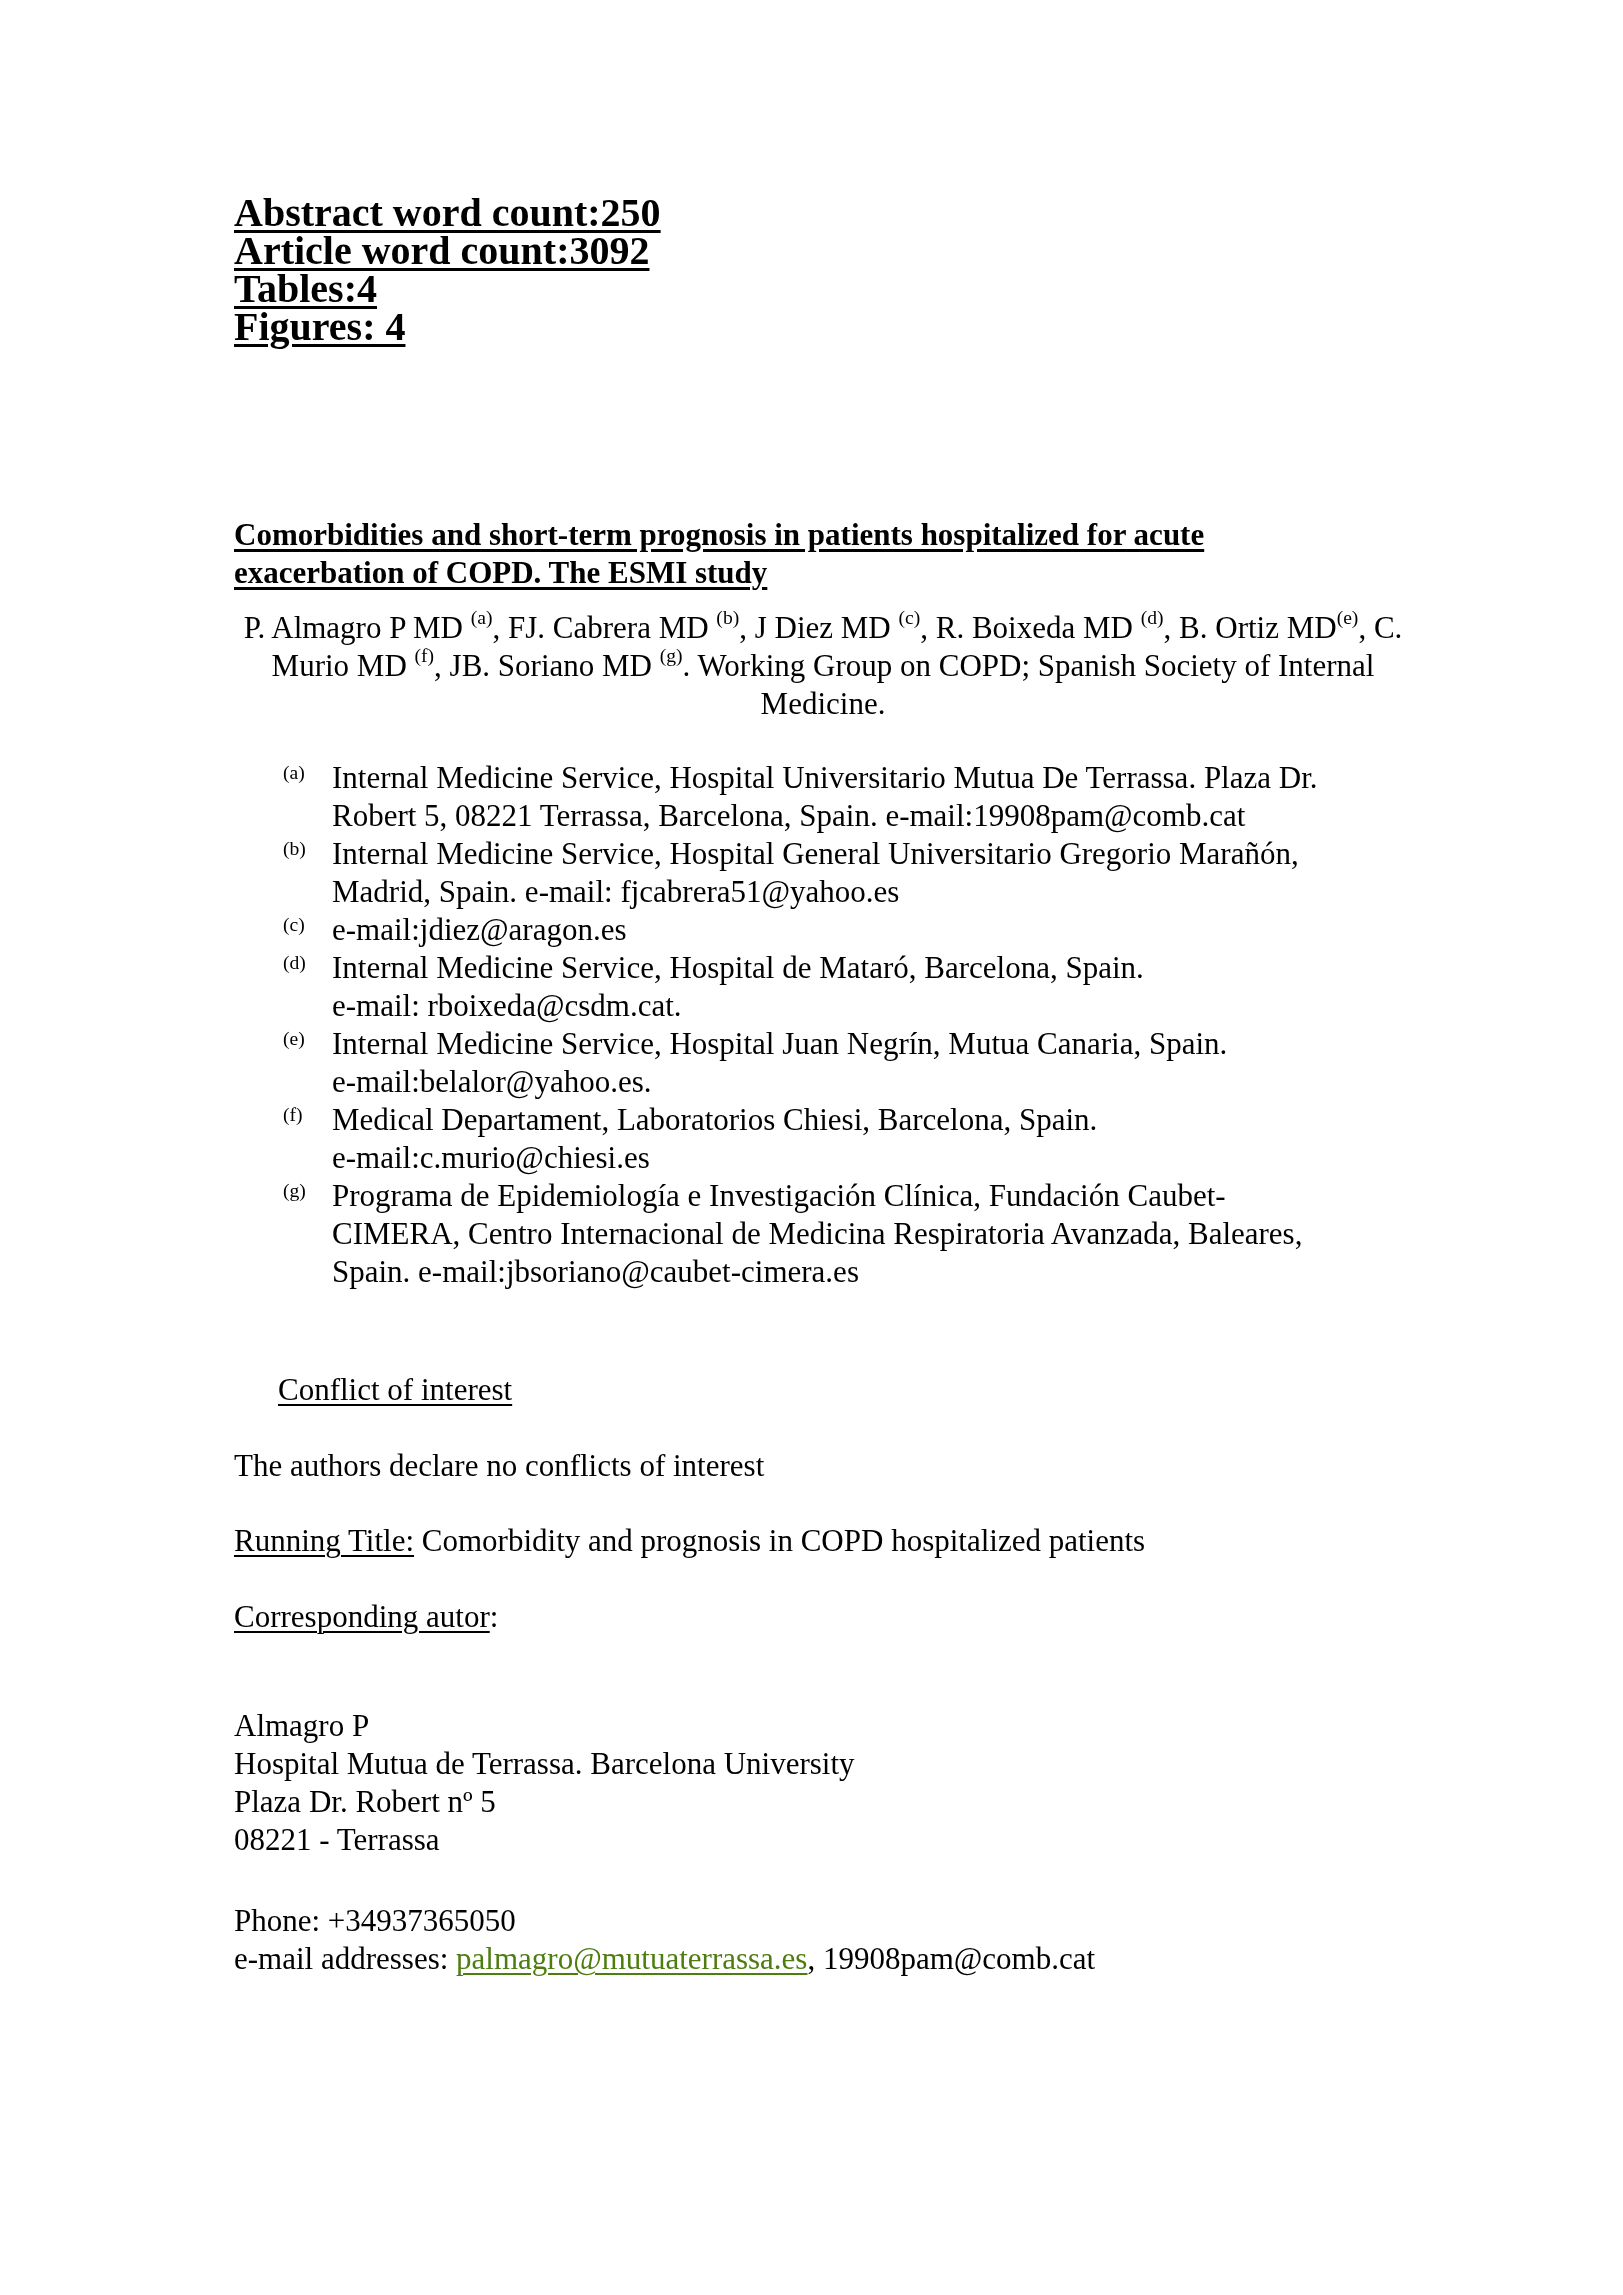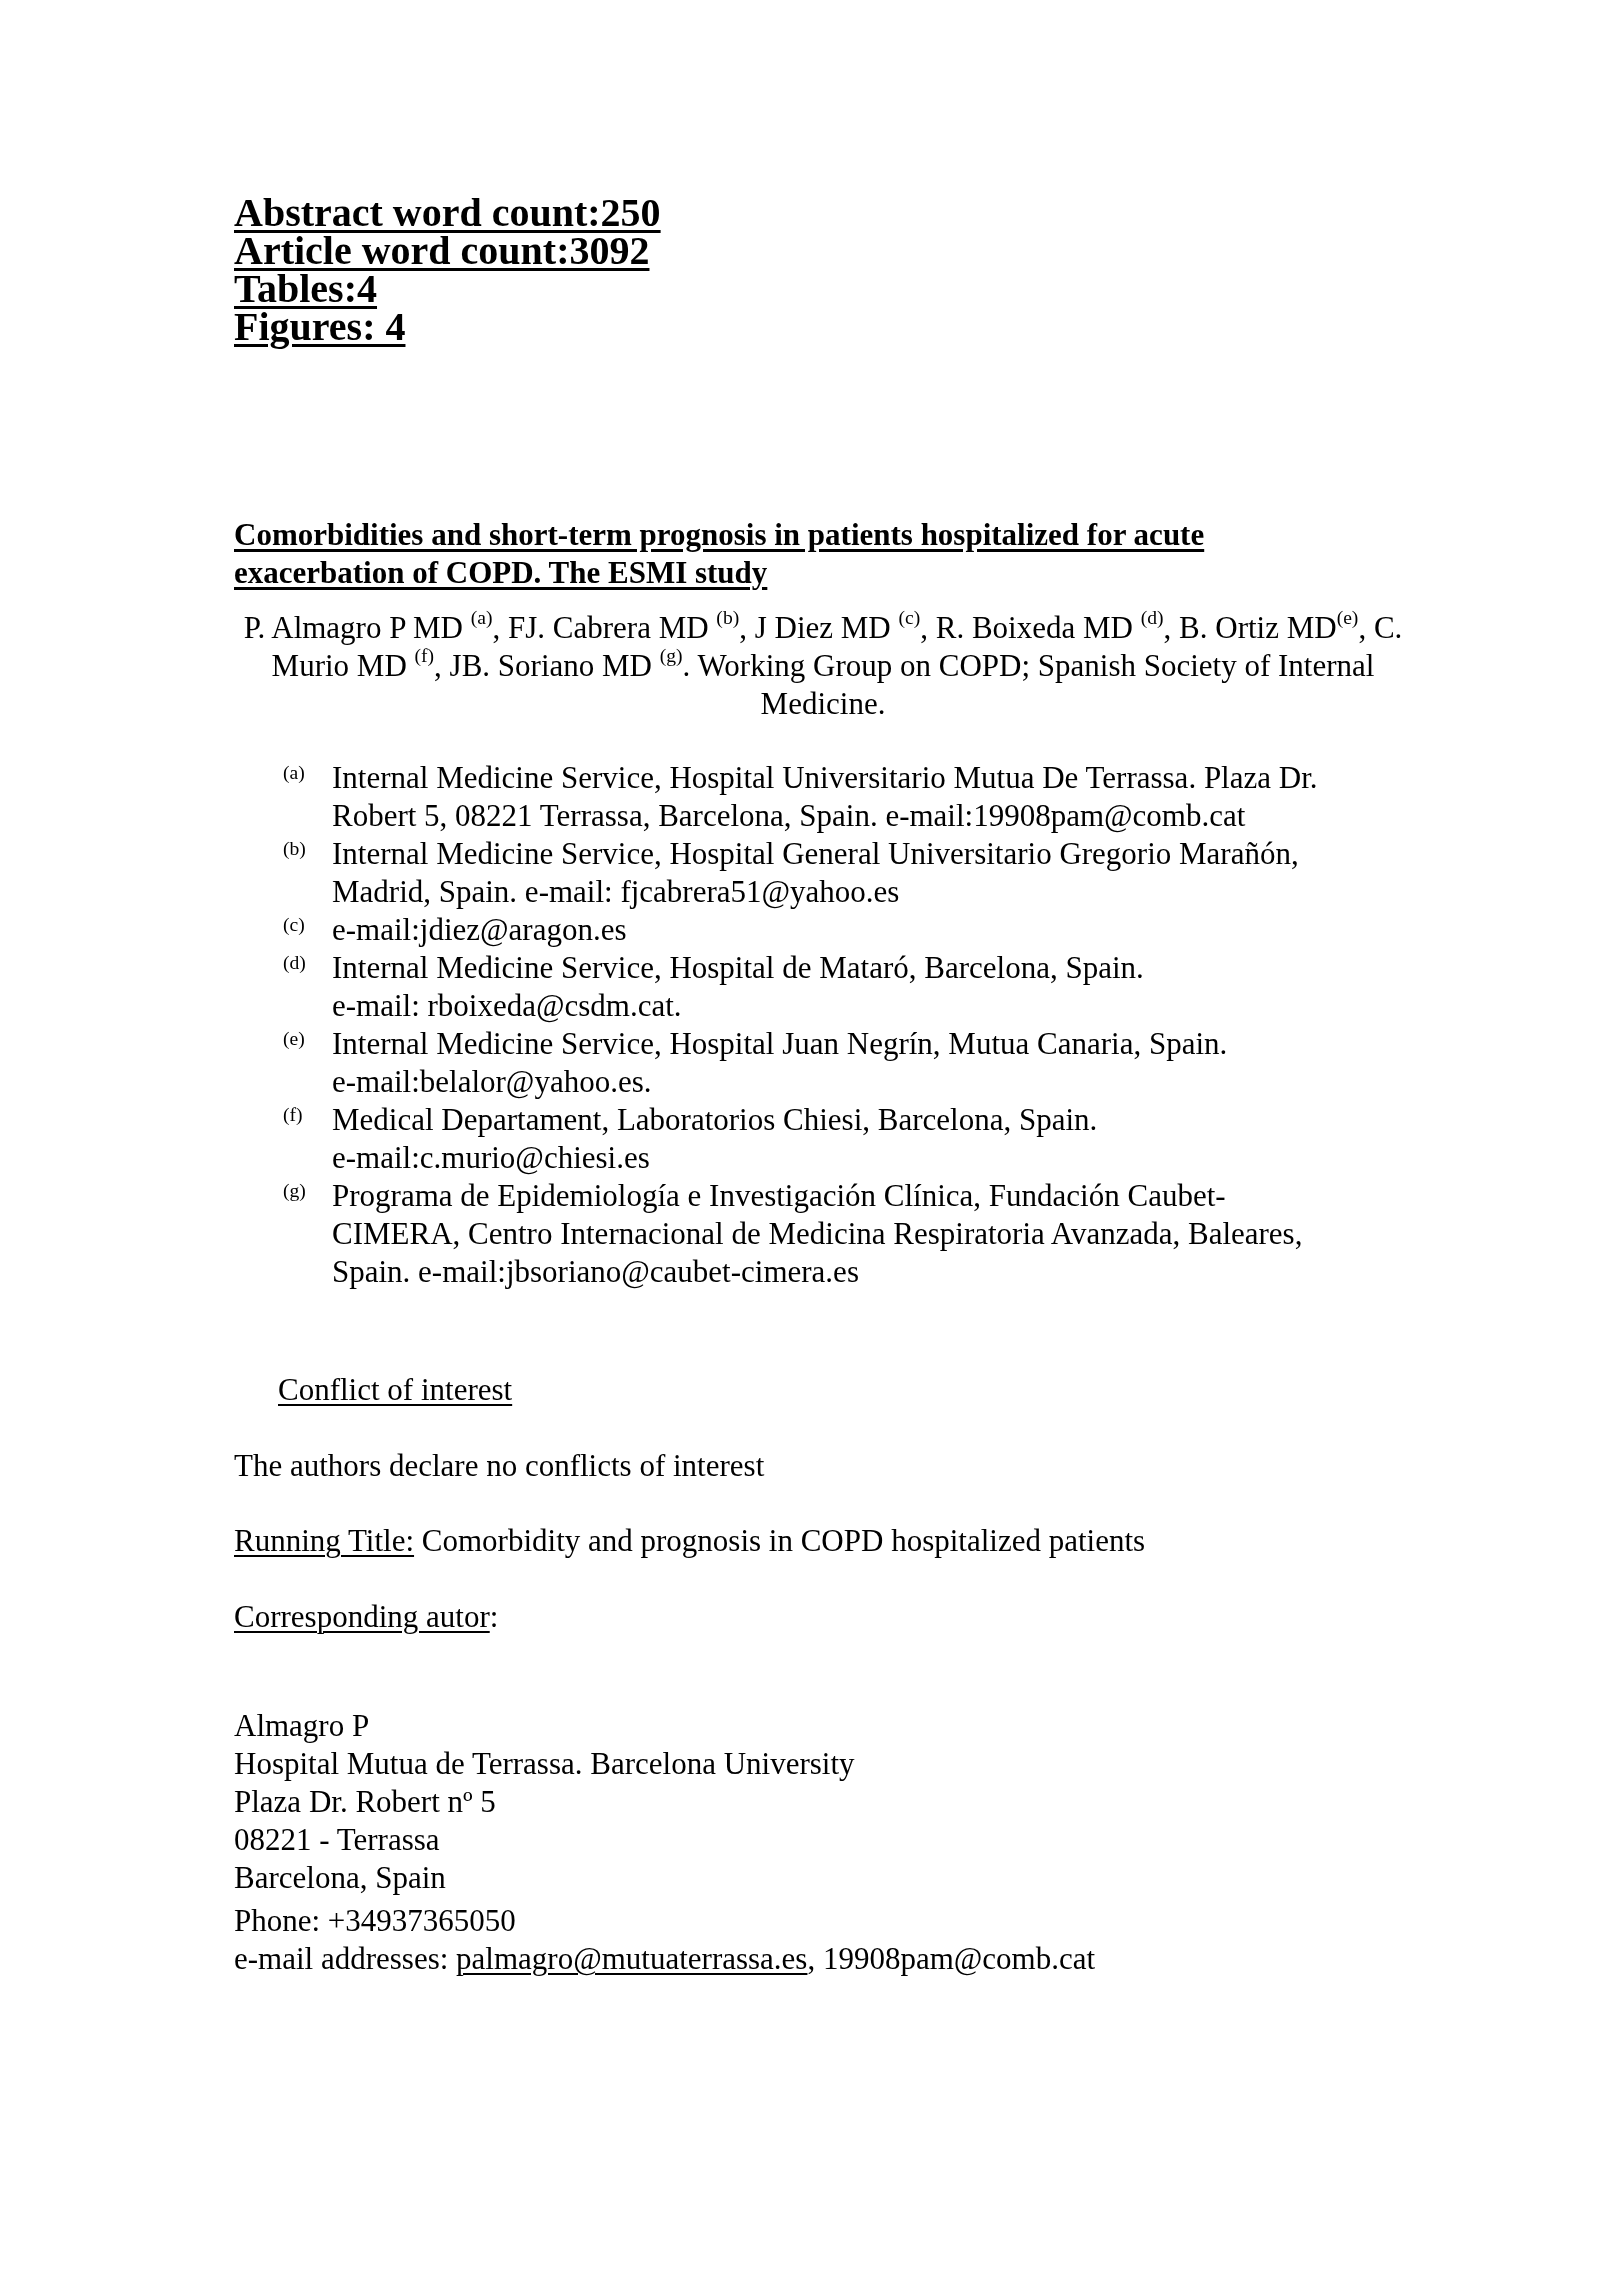--- a/index.html
+++ b/index.html
@@ -71,21 +71,21 @@
       top: -5.2px;
       font-size: 19.6px;
     }
     .block {
       position: absolute;
       left: 0;
       font-size: 31px;
       line-height: 38px;
     }
     .u { text-decoration: underline; text-decoration-thickness: 2px; text-underline-offset: 3.9px; }
-    .link { color: #000000; text-decoration: underline; text-decoration-thickness: 2px; text-underline-offset: 3.9px; }
+    .link { color: #4d7c0f; text-decoration: underline; text-decoration-thickness: 2px; text-underline-offset: 3.9px; }
   </style>
 </head>
 <body>
 
 <div class="page">
 
   <div class="meta">
     <div>Abstract word count:250</div>
     <div>Article word count:3092</div>
     <div>Tables:4</div>
@@ -148,21 +148,20 @@
 
   <div class="block" style="top:1598px;">
     <span class="u">Corresponding autor</span><span>:</span>
   </div>
 
   <div class="block" style="top:1674px;margin-top:33px;">
     <div>Almagro P</div>
     <div>Hospital Mutua de Terrassa. Barcelona University</div>
     <div>Plaza Dr. Robert nº 5</div>
     <div>08221 - Terrassa</div>
-    <div>Barcelona, Spain</div>
   </div>
 
   <div class="block" style="top:1902px;">
     <div>Phone: +34937365050</div>
     <div>
       <span>e-mail addresses: </span><a class="link">palmagro@mutuaterrassa.es</a><span>, </span><span>19908pam@comb.cat</span>
     </div>
   </div>
 
 </div>

